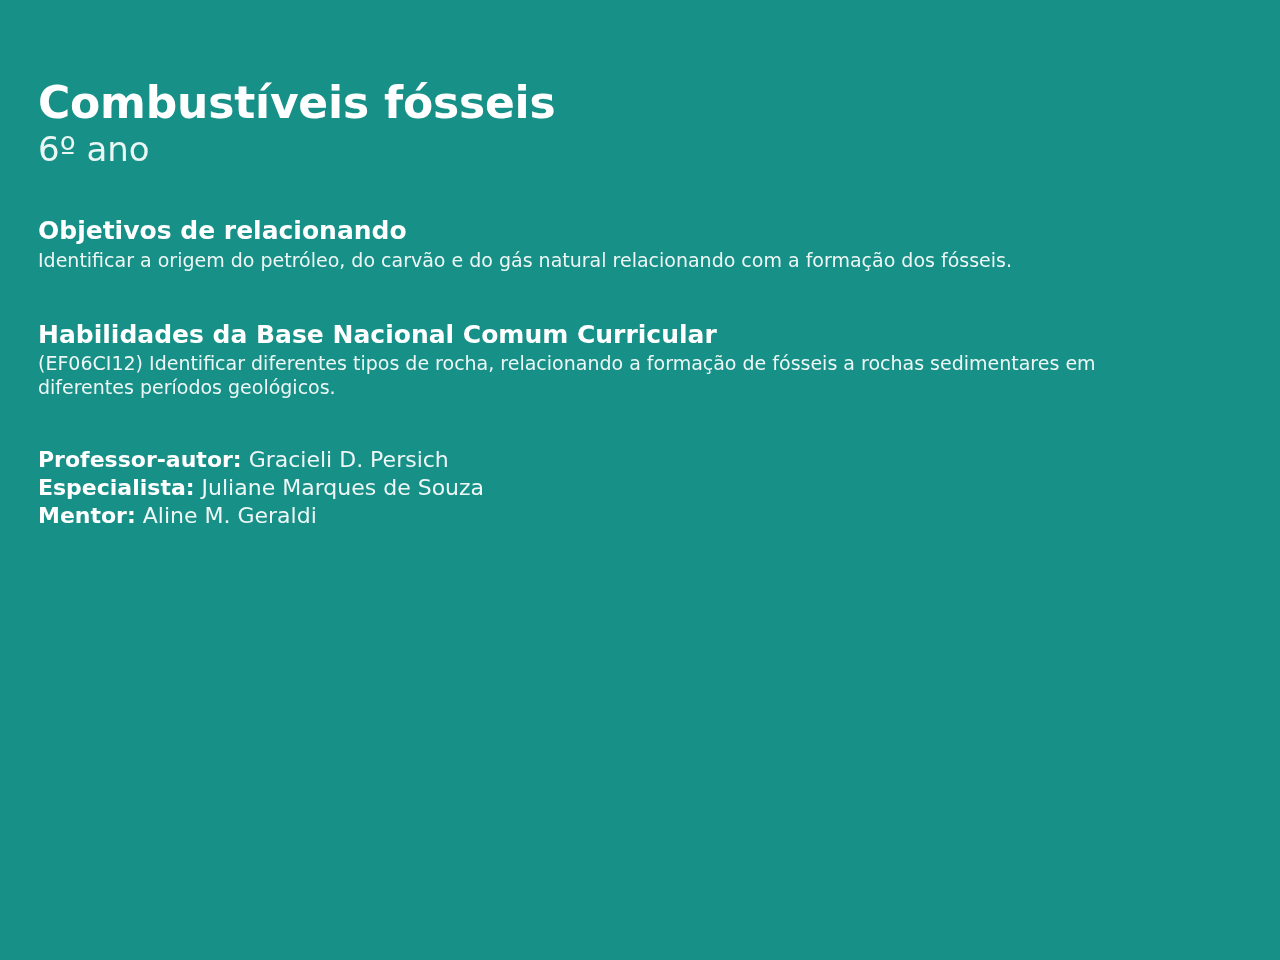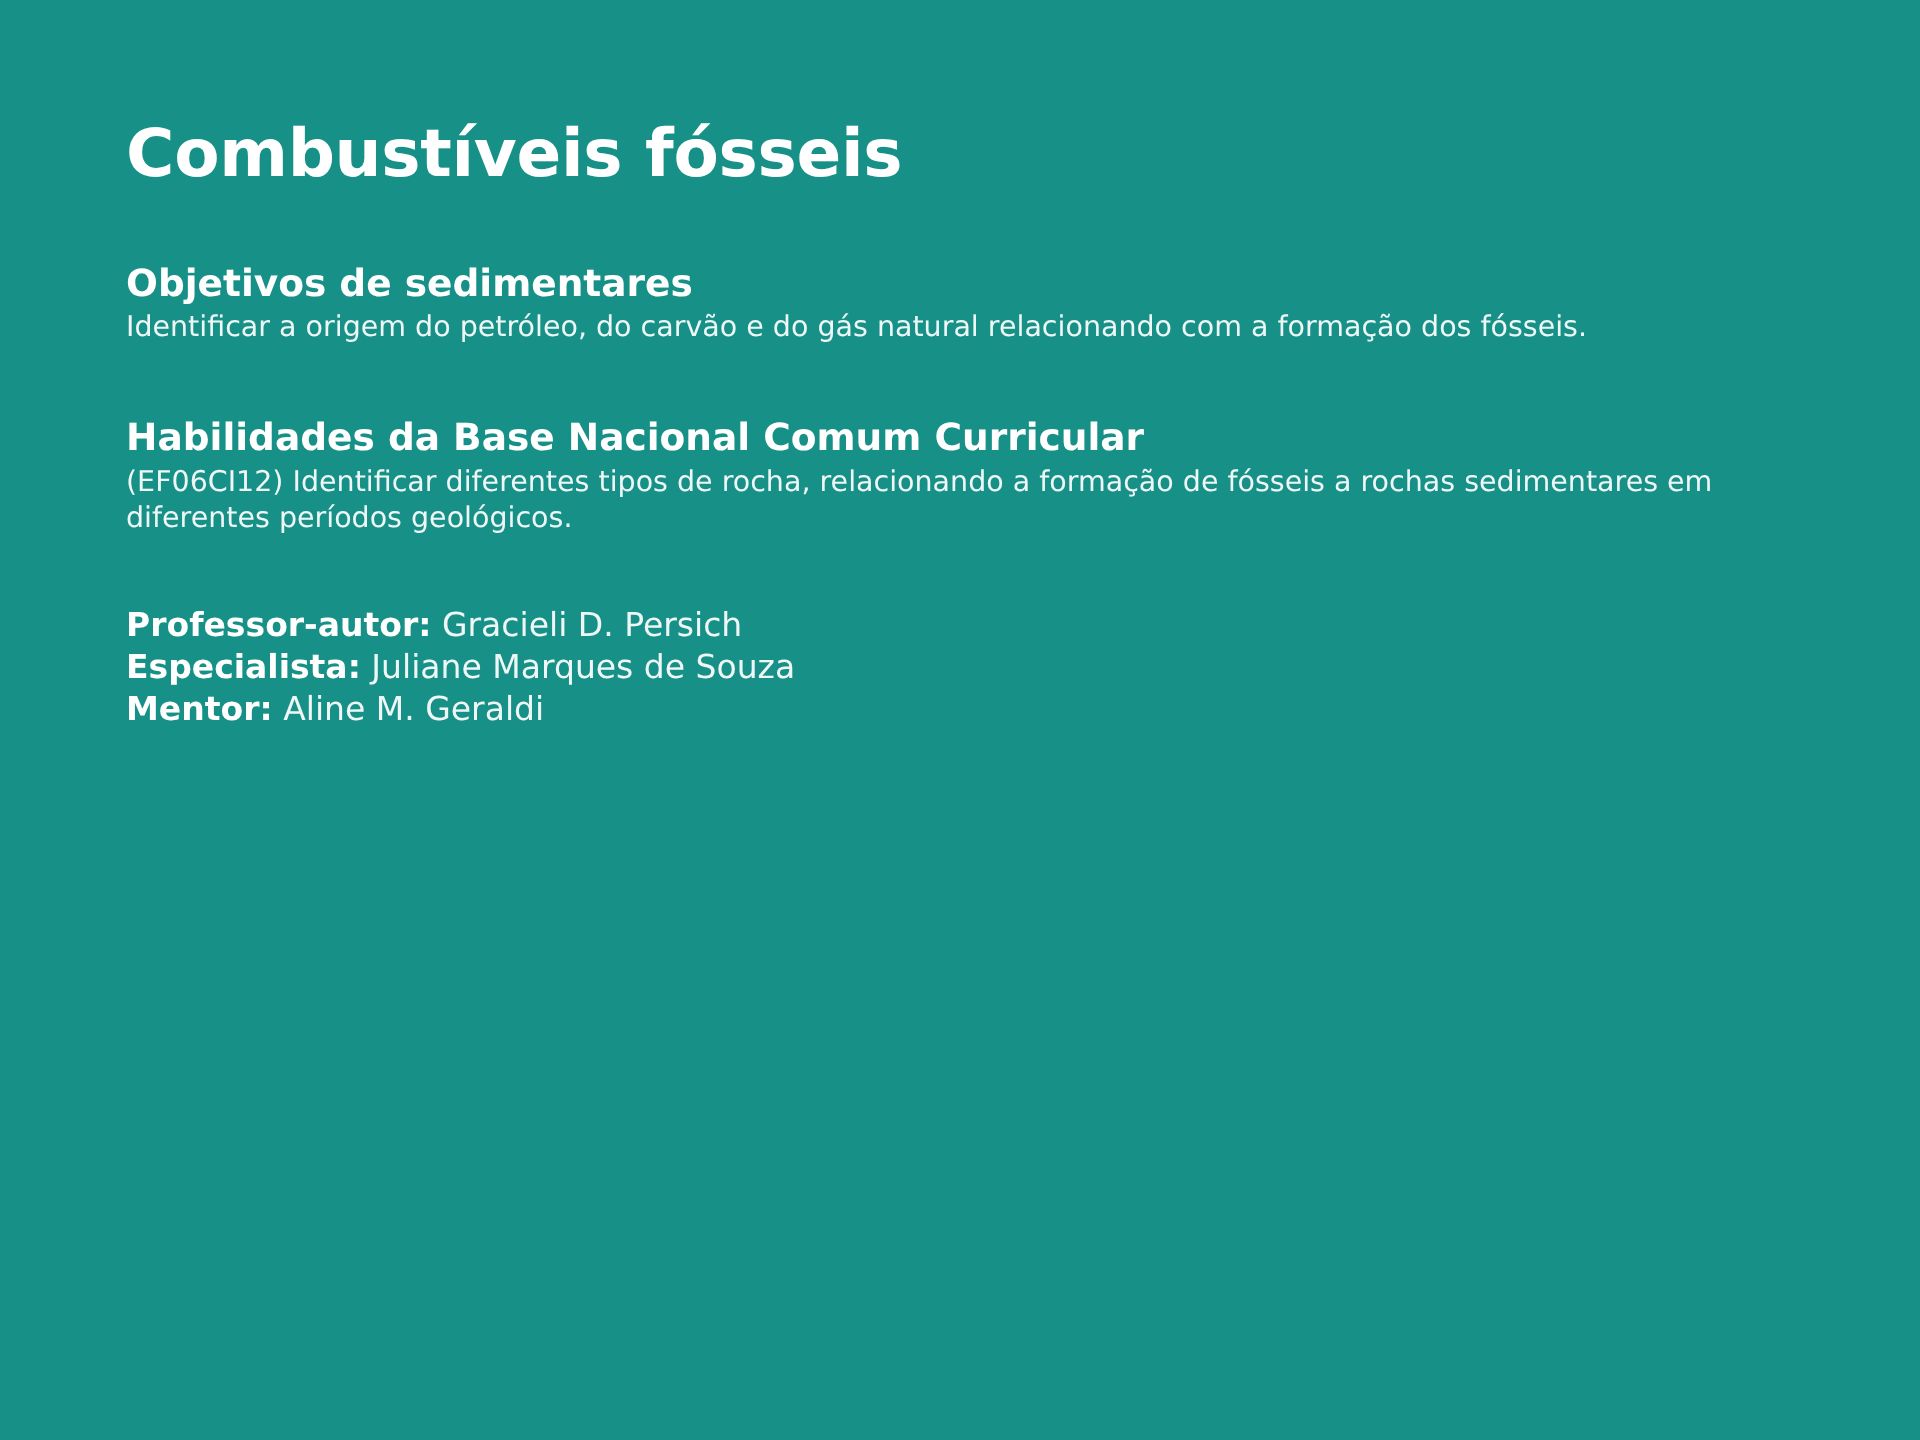--- a/index.html
+++ b/index.html
@@ -13,21 +13,21 @@
     background: #179187;
     font-family: "DejaVu Sans", "Liberation Sans", sans-serif;
     color: #ffffff;
     overflow: hidden;
   }
   .slide {
     position: relative;
     width: 1280px;
     height: 960px;
     box-sizing: border-box;
-    padding: 78px 86px 0 84px;
+    padding: 78px 86px 0 38px;
   }
   .title {
     font-size: 44px;
     font-weight: bold;
     letter-spacing: -0.2px;
     line-height: 1.12;
     margin: 0;
     color: #ffffff;
   }
   .subtitle {
@@ -73,23 +73,24 @@
     color: #eef7f6;
   }
 </style>
 </head>
 <body style="background: rgb(23, 145, 135);">
 
 <div class="slide">
 
   <h1 class="title">Combustíveis fósseis</h1>
 
+  <h2 class="subtitle">6º ano</h2>
 
   <div class="section">
-    <p class="section-heading">Objetivos de sedimentares</p>
+    <p class="section-heading">Objetivos de relacionando</p>
     <p class="section-body">Identificar a origem do petróleo, do carvão e do gás natural relacionando com a formação dos fósseis.</p>
   </div>
 
   <div class="section">
     <p class="section-heading">Habilidades da Base Nacional Comum Curricular</p>
     <p class="section-body">(EF06CI12) Identificar diferentes tipos de rocha, relacionando a formação de fósseis a rochas sedimentares em diferentes períodos geológicos.</p>
   </div>
 
   <div class="credits">
     <p class="credit-line">

